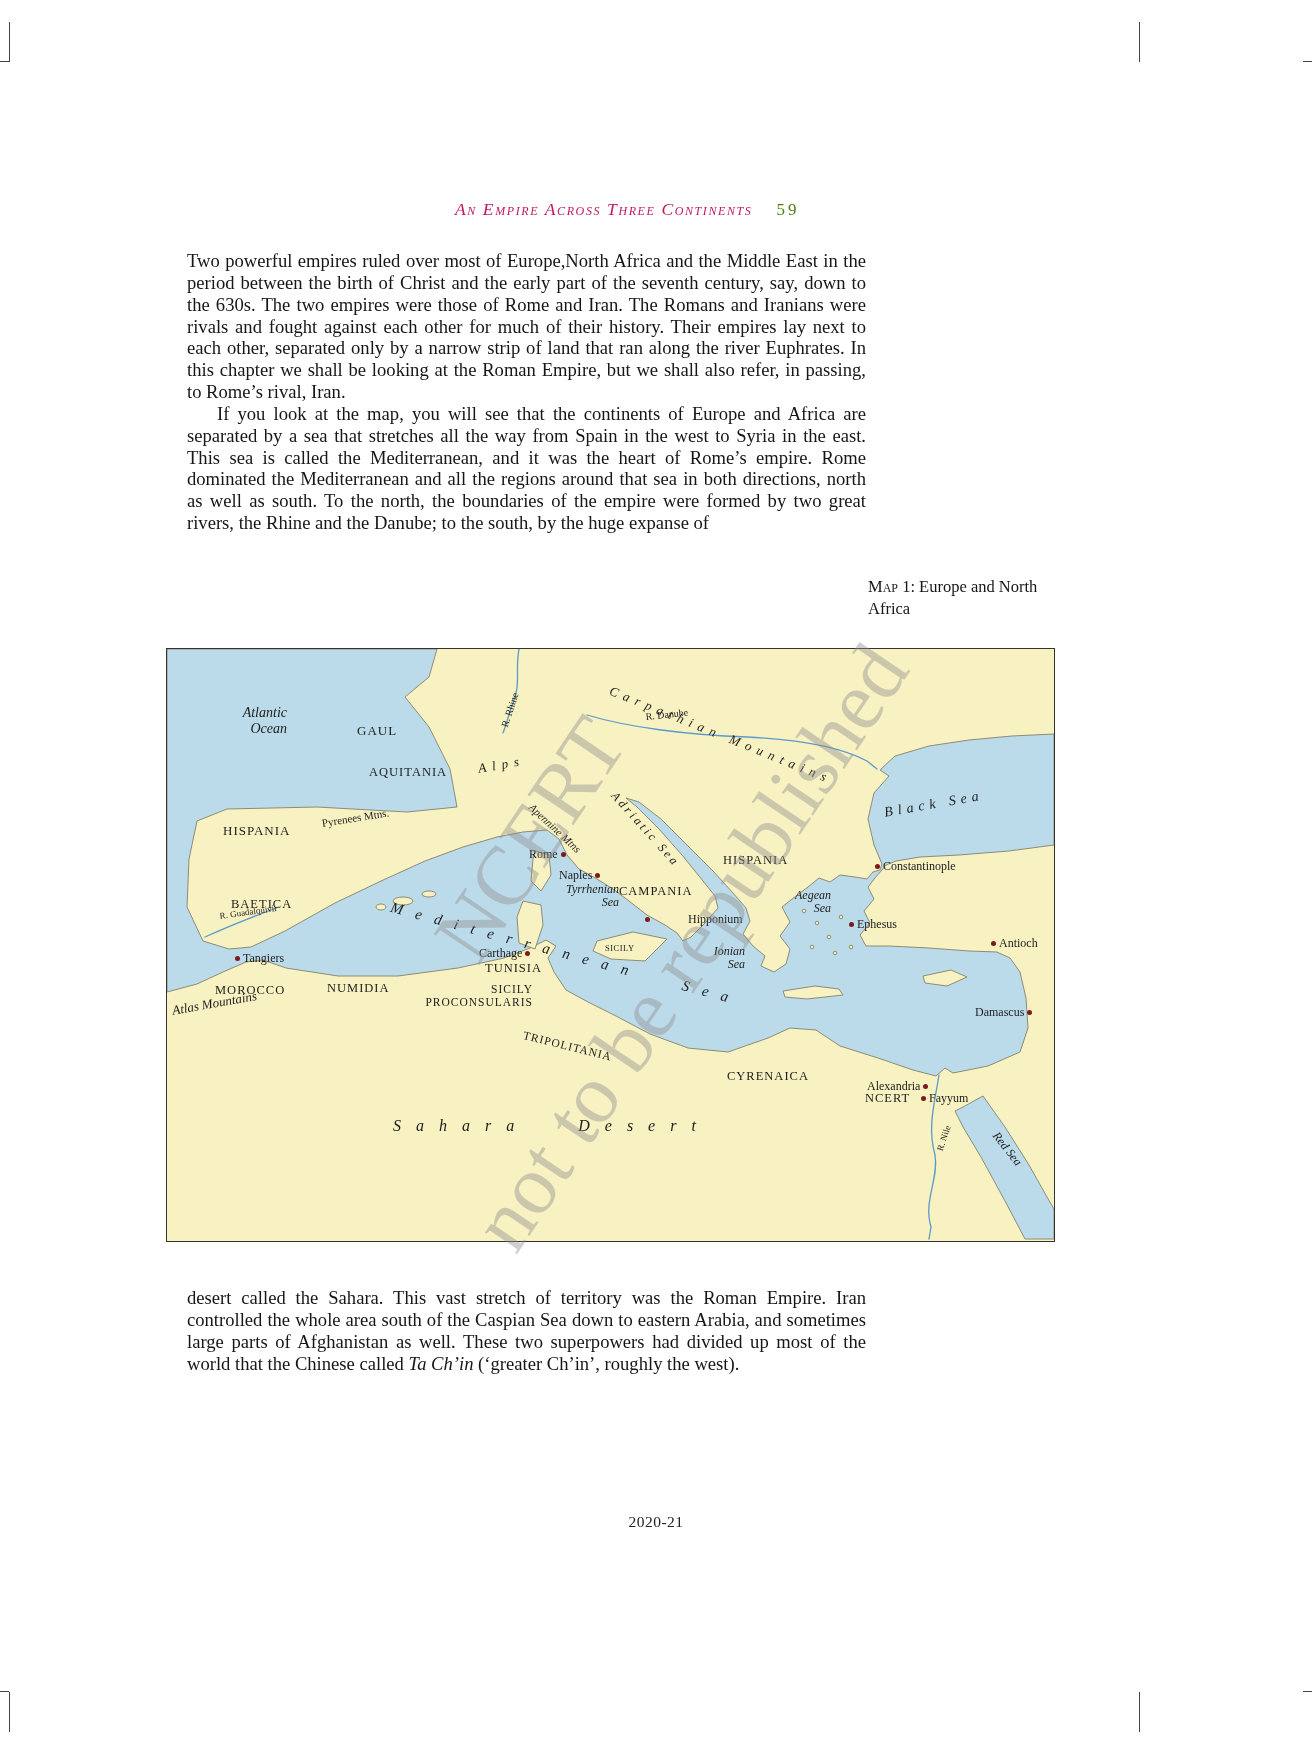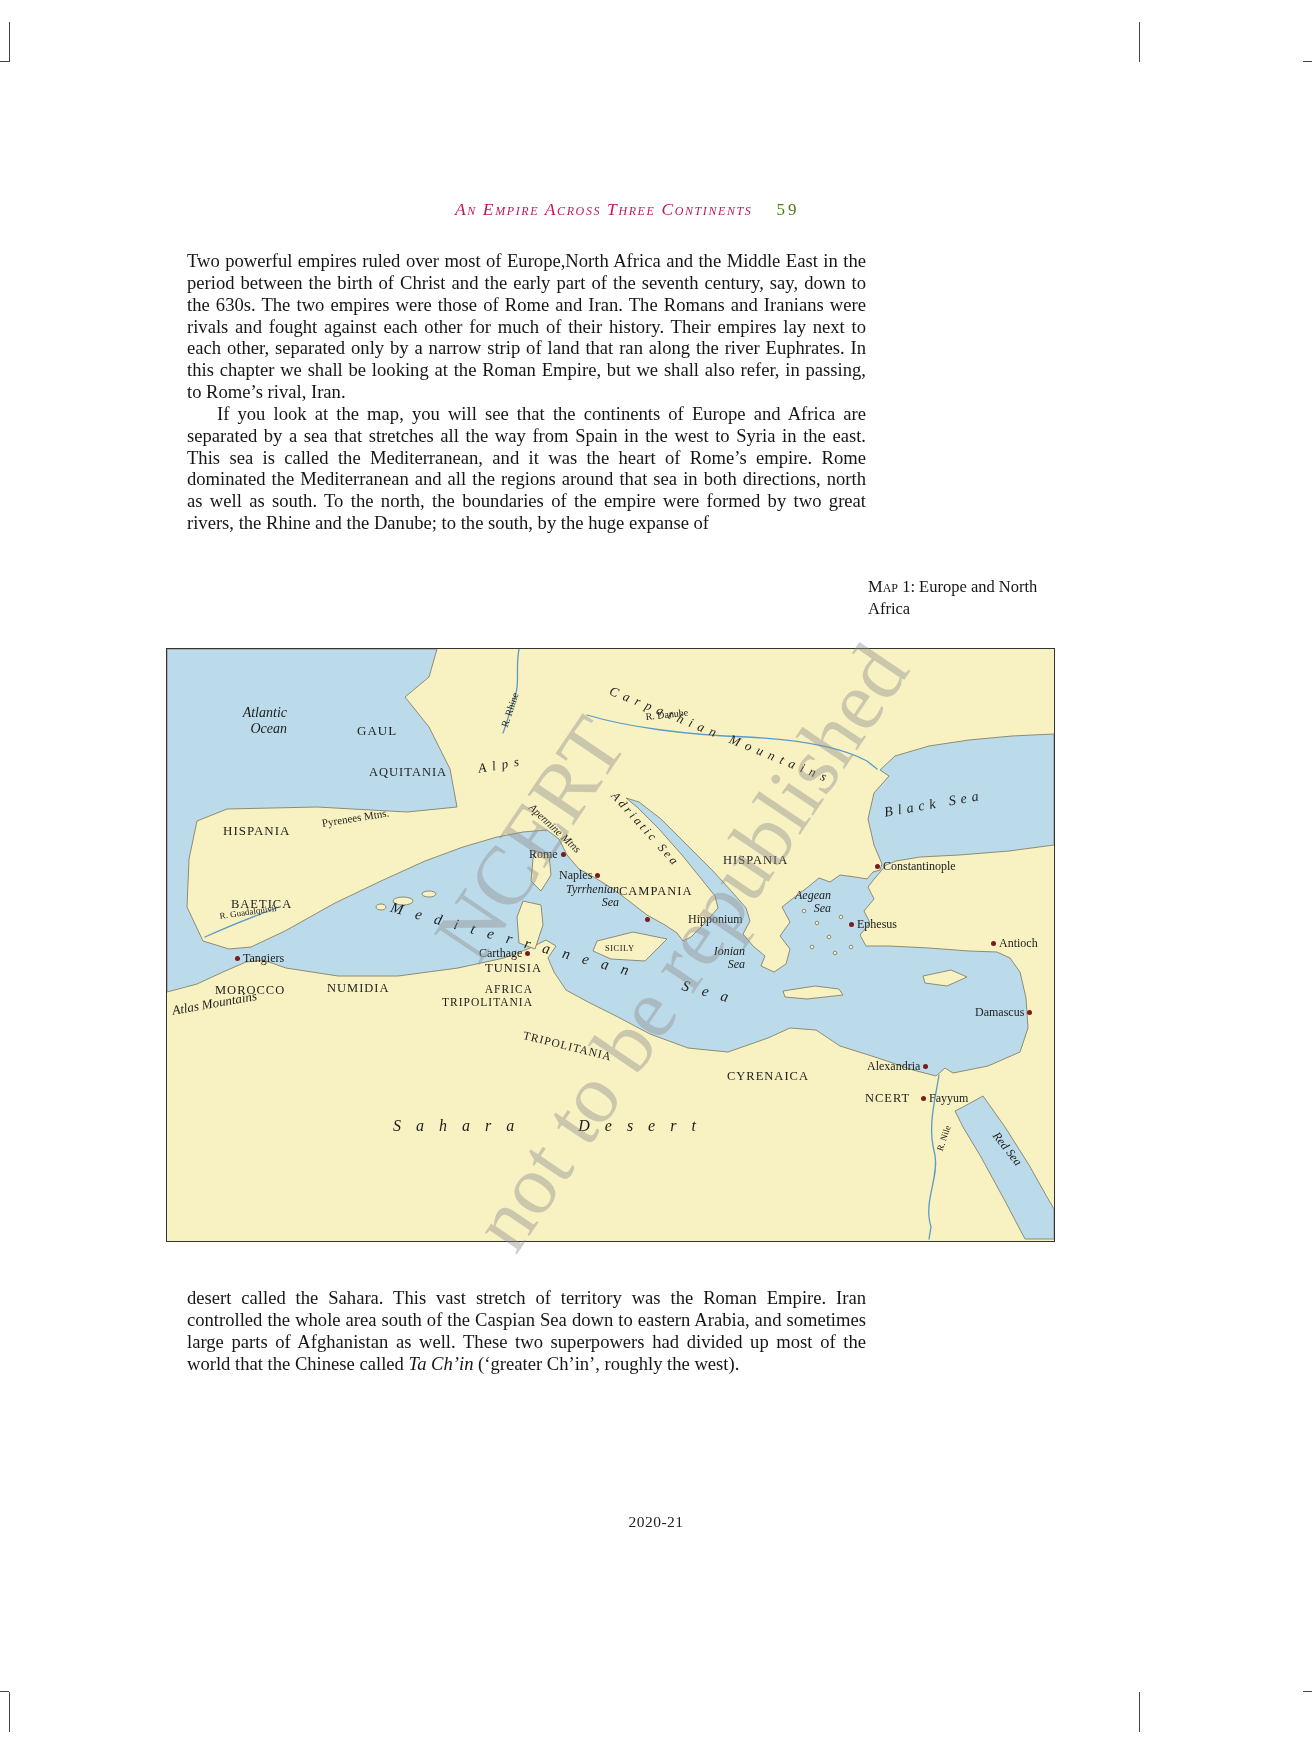--- a/index.html
+++ b/index.html
@@ -116,21 +116,21 @@
   <div class="ml it wrap2" style="left:380px;top:234px;width:72px;">Tyrrhenian Sea</div>
   <div class="ml it wrap2" style="left:612px;top:240px;width:52px;">Aegean Sea</div>
   <div class="ml it wrap2" style="left:530px;top:296px;width:48px;">Ionian Sea</div>
   <div class="ml caps" style="left:64px;top:248px;">BAETICA</div>
   <div class="ml rot" style="left:52px;top:262px;font-size:9px;transform:rotate(-8deg);">R. Guadalquivir</div>
   <div class="ml tiny" style="left:438px;top:294px;">SICILY</div>
   <div class="ml it bigsea rot" style="left:226px;top:250px;transform:rotate(15deg);">Mediterranean Sea</div>
   <div class="ml caps" style="left:318px;top:312px;">TUNISIA</div>
   <div class="ml caps" style="left:48px;top:334px;">MOROCCO</div>
   <div class="ml caps" style="left:160px;top:332px;">NUMIDIA</div>
-  <div class="ml caps wrap2" style="left:236px;top:334px;width:130px;font-size:11.5px;">AFRICA TRIPOLITANIA</div>
+  <div class="ml caps wrap2" style="left:236px;top:334px;width:130px;font-size:11.5px;">SICILY PROCONSULARIS</div>
   <div class="ml it rot" style="left:4px;top:354px;font-size:13px;transform:rotate(-10deg);">Atlas Mountains</div>
   <div class="ml caps rot" style="left:358px;top:380px;font-size:11.5px;transform:rotate(14deg);">TRIPOLITANIA</div>
   <div class="ml caps" style="left:560px;top:420px;">CYRENAICA</div>
   <div class="ml caps" style="left:698px;top:442px;">NCERT</div>
   <div class="ml small rot" style="left:768px;top:500px;transform:rotate(-72deg);font-size:9px;">R. Nile</div>
   <div class="ml it rot" style="left:834px;top:480px;transform:rotate(52deg);">Red Sea</div>
   <div class="ml it" style="left:226px;top:468px;font-size:16px;letter-spacing:15px;word-spacing:30px;">Sahara Desert</div>
 
   <div class="city rev" style="left:362px;top:198px;text-align:center;">
       <span class="cdot"></span>
@@ -161,21 +161,21 @@
       <span>Tangiers</span>
     </div>
   <div class="city rev" style="left:312px;top:297px;">
       <span class="cdot"></span>
       <span>Carthage</span>
     </div>
   <div class="city rev" style="left:808px;top:356px;">
       <span class="cdot"></span>
       <span>Damascus</span>
     </div>
-  <div class="city rev" style="left:700px;top:410px;">
+  <div class="city rev" style="left:700px;top:430px;">
       <span class="cdot"></span>
       <span>Alexandria</span>
     </div>
   <div class="city" style="left:754px;top:442px;">
       <span class="cdot"></span>
       <span>Fayyum</span>
     </div>
 </div>
 
 <div class="watermark">

